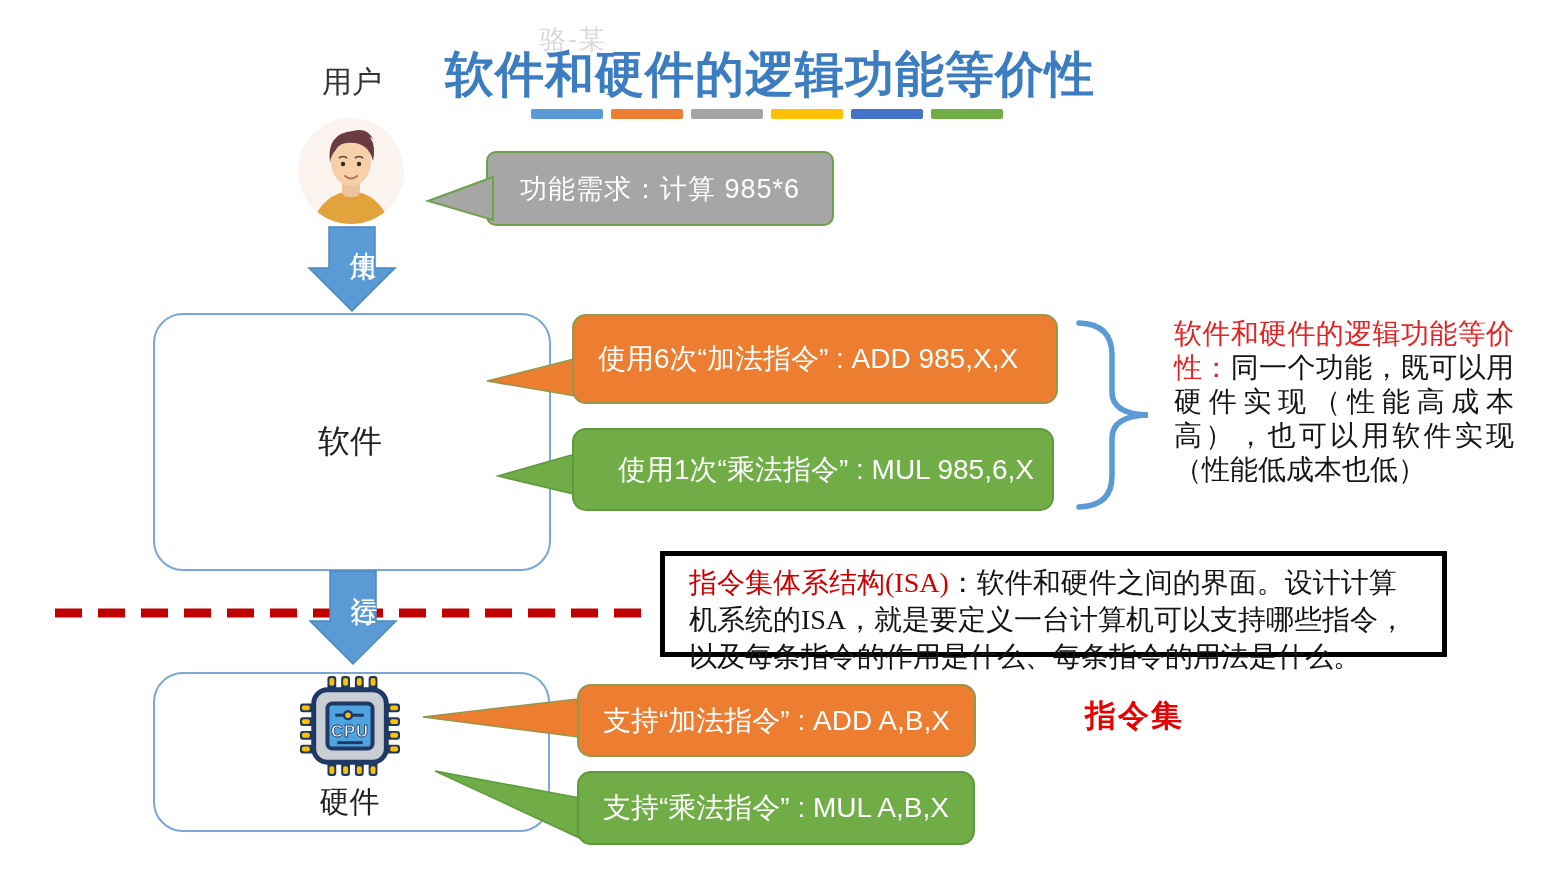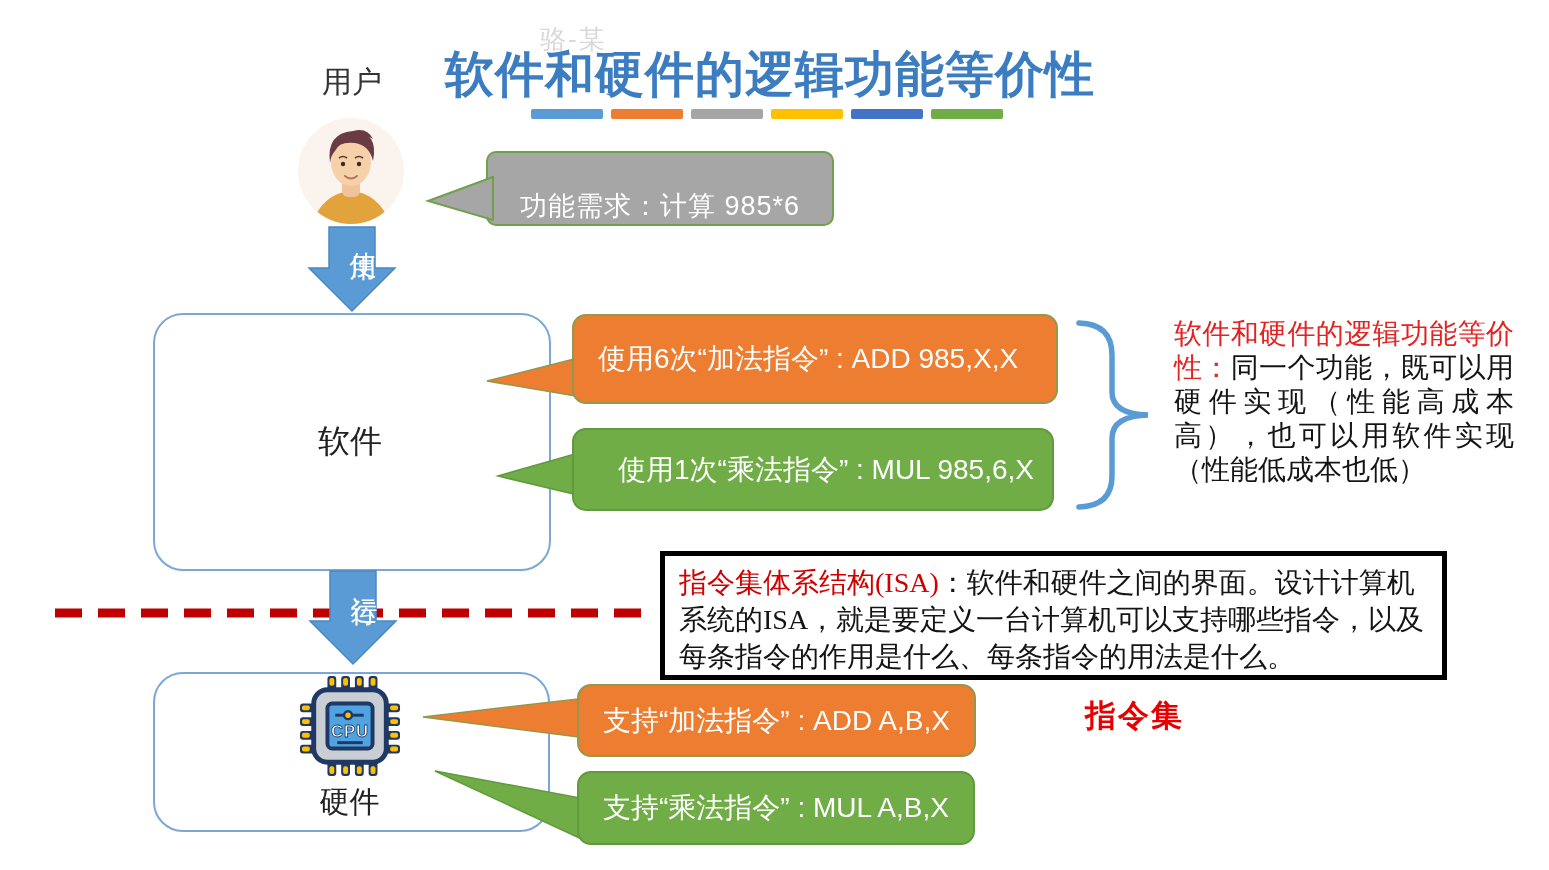--- a/index.html
+++ b/index.html
@@ -13,21 +13,21 @@
     font-family:Liberation Sans, sans-serif;letter-spacing:2px;margin-left:32px;}
   .title{left:440px;top:42px;width:660px;text-align:center;font-size:49px;font-weight:bold;
     color:#3C7DC1;font-family:"Liberation Serif",serif;letter-spacing:1px;}
   .bars{left:531px;top:109px;display:flex;gap:8px;}
   .bars span{width:72px;height:10px;border-radius:2px;display:block;}
   
   .user-label{left:298px;top:62px;width:108px;text-align:center;font-size:30px;color:#333;
     font-family:"Liberation Serif",serif;}
   .avatar-wrap{left:297px;top:117px;width:108px;height:108px;}
   .bubble{left:486px;top:151px;width:344px;height:71px;background:#A6A6A6;border:2px solid #6FA04B;
-    border-radius:10px;display:flex;align-items:flex-end;justify-content:center;
+    border-radius:10px;display:flex;align-items:center;justify-content:center;
     color:#fff;font-size:27px;letter-spacing:1px;}
   
   .softbox{left:153px;top:313px;width:394px;height:254px;border:2px solid #7BA7D7;border-radius:30px;background:#fff;}
   .softbox-label{left:153px;top:420px;width:394px;text-align:center;font-size:32px;color:#222;
     font-family:"Liberation Serif",serif;}
   .hardbox{left:153px;top:672px;width:393px;height:156px;border:2px solid #7BA7D7;border-radius:30px;background:#fff;}
   .cpu-wrap{left:299px;top:675px;width:102px;height:102px;}
   .hardbox-label{left:153px;top:782px;width:393px;text-align:center;font-size:30px;color:#222;
     font-family:Liberation Sans, sans-serif;}
   
@@ -42,22 +42,22 @@
   
   .arrow-label{width:52px;color:#fff;font-size:27px;line-height:1.25;text-align:center;
     writing-mode:vertical-rl;text-orientation:upright;letter-spacing:4px;
     font-family:"Liberation Serif",serif;z-index:3;}
   .al-use{left:327px;top:231px;}
   .al-run{left:328px;top:575px;}
   
   .equiv-note{left:1174px;top:317px;width:340px;font-size:28px;line-height:34px;
     font-family:"Liberation Serif",serif;color:#141414;text-align:justify;}
   .equiv-note .hl{color:#E32222;}
-  .isa-box{left:660px;top:551px;width:787px;height:129px;border:5px solid #000;background:#fff;
-    box-sizing:border-box;padding:8px 14px;font-size:28px;line-height:37px;
+  .isa-box{left:660px;top:551px;width:787px;height:106px;border:5px solid #000;background:#fff;
+    box-sizing:border-box;padding:8px 24px;font-size:28px;line-height:37px;
     font-family:"Liberation Serif",serif;color:#141414;z-index:2;}
   .isa-box .hl{color:#D00000;}
   .iset-label{left:1085px;top:695px;font-size:31px;font-weight:bold;color:#E60000;letter-spacing:2px;}
   
   #shape-layer{position:absolute;left:0;top:0;z-index:1;pointer-events:none;}
 </style>
 </head>
 <body>
 
 <div id="stage">

